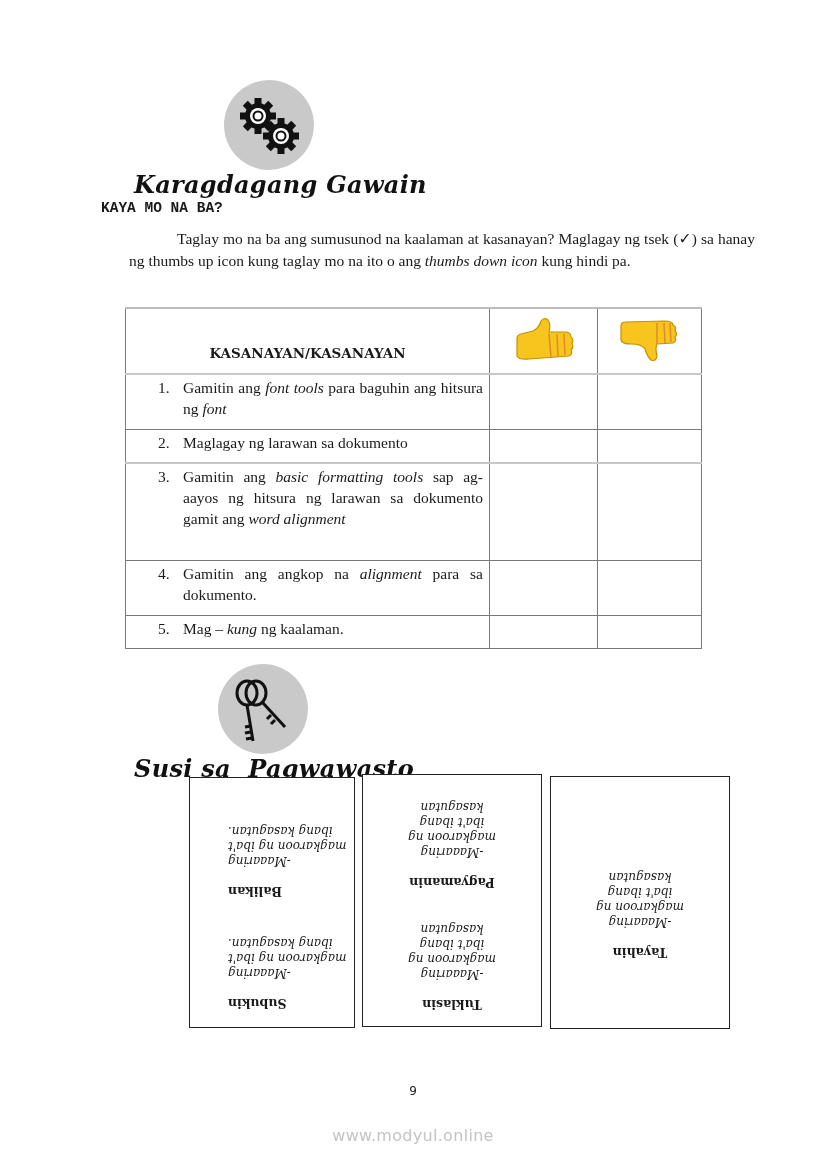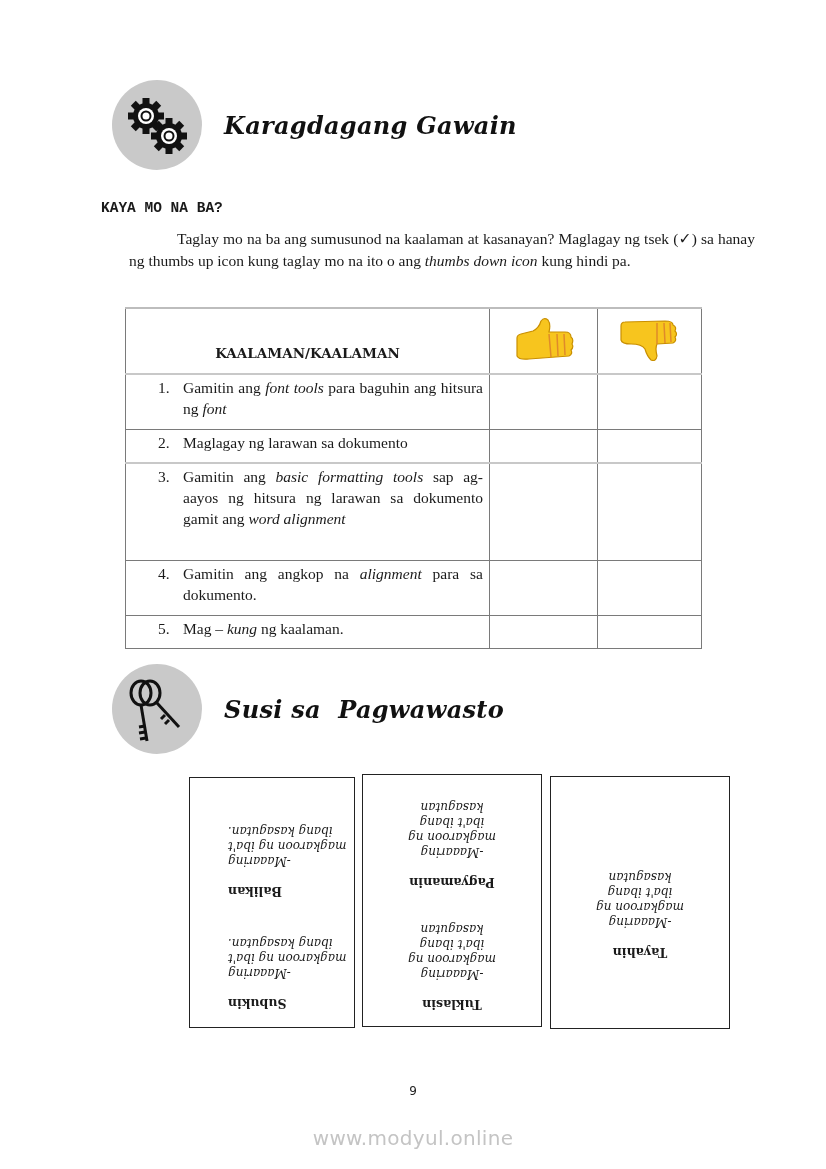--- a/index.html
+++ b/index.html
@@ -1,19 +1,19 @@
 <!DOCTYPE html>
 <html><head>
 <meta charset="utf-8">
 <style>
   html, body { margin: 0; padding: 0; background: #ffffff; }
   body { width: 826px; height: 1169px; position: relative; overflow: hidden;
          font-family: "DejaVu Serif", "Liberation Serif", serif; color: #1a1a1a; }
 
-  .section-header { position: absolute; left: 112px; display: flex; align-items: center; }
+  .section-header { position: absolute; left: 112px; display: flex; align-items: center; flex-direction: column; }
   .icon-circle { width: 90px; height: 90px; border-radius: 50%; background: #c9c9c9;
                  display: flex; align-items: center; justify-content: center; }
   .section-title { margin-left: 22px; font-family: "DejaVu Serif", serif; font-weight: bold;
                    font-style: italic; font-size: 24px; color: #111; letter-spacing: 0.3px; }
 
   #hdr1 { top: 80px; }
   #hdr2 { top: 664px; }
 
   .kaya { position: absolute; left: 101px; top: 200px; font-weight: bold; font-size: 14.5px;
           font-family: Liberation Mono, monospace; }
@@ -42,21 +42,21 @@
   .answer-box { position: absolute; border: 1.5px solid #222; box-sizing: border-box; background: #fff; }
   .flip { transform: rotate(180deg); position: absolute; left: 0; right: 0; }
   .ans-block { text-align: center; font-family: "DejaVu Serif", serif; }
   .ans-title { font-weight: bold; font-size: 12.5px; margin-bottom: 16px; }
   .ans-line { font-style: italic; font-size: 12px; line-height: 15px; }
   .ans-block.right { text-align: right; padding-right: 38px; }
 
   .page-num { position: absolute; left: 0; width: 826px; top: 1084px; text-align: center;
               font-family: "DejaVu Sans", sans-serif; font-size: 12px; color: #222; }
   .watermark { position: absolute; left: 0; width: 826px; top: 1126px; text-align: center;
-               font-family: "DejaVu Sans", sans-serif; font-size: 20px; color: #c4c4c4; letter-spacing: 0.3px; }
+               font-family: "DejaVu Sans", sans-serif; font-size: 16px; color: #c4c4c4; letter-spacing: 0.3px; }
 </style>
 </head>
 <body>
 
 <div class="section-header" id="hdr1">
   <div class="icon-circle">
     <svg width="70" height="70" viewBox="0 0 70 70">
       <g transform="translate(24,26)">
         <circle r="13" fill="#111"></circle>
         <g fill="#111">
@@ -96,21 +96,21 @@
 
 <div class="kaya">KAYA MO NA BA?</div>
 <div class="intro">
   <span class="indent"></span><span>Taglay mo na ba ang sumusunod na kaalaman at kasanayan? Maglagay ng tsek (</span><span style="font-family:'DejaVu Sans',sans-serif;font-weight:bold;">✓</span><span>) sa hanay ng thumbs up icon kung taglay mo na ito o ang </span><i>thumbs down icon</i><span> kung hindi pa.</span>
 </div>
 
 <table class="skills">
   <tbody>
       <tr class="head-row">
     <td class="col-skill">
-          <div class="head-label">KAALAMAN/KAALAMAN</div>
+          <div class="head-label">KASANAYAN/KASANAYAN</div>
         </td>
     <td class="col-up">
           <div class="icon-cell">
       <svg width="66" height="46" viewBox="0 0 66 46">
         <path d="M6 20 Q6 17 10 16 L22 13 Q28 10 30 3 Q33 -1 37 2 Q40 6 38 14 L54 14 Q60 14 60 19 Q63 21 61 26 Q63 29 60 32 Q62 36 58 38 L18 41 Q8 42 6 38 Z" fill="#f7c51e" stroke="#c98f00" stroke-width="1.2"></path>
         <path d="M38 16 L40 39 M46 16 L47 38 M53 16 L54 37" stroke="#e08a2a" stroke-width="1.5" fill="none"></path>
       </svg>
     </div>
         </td>
     <td class="col-down">

